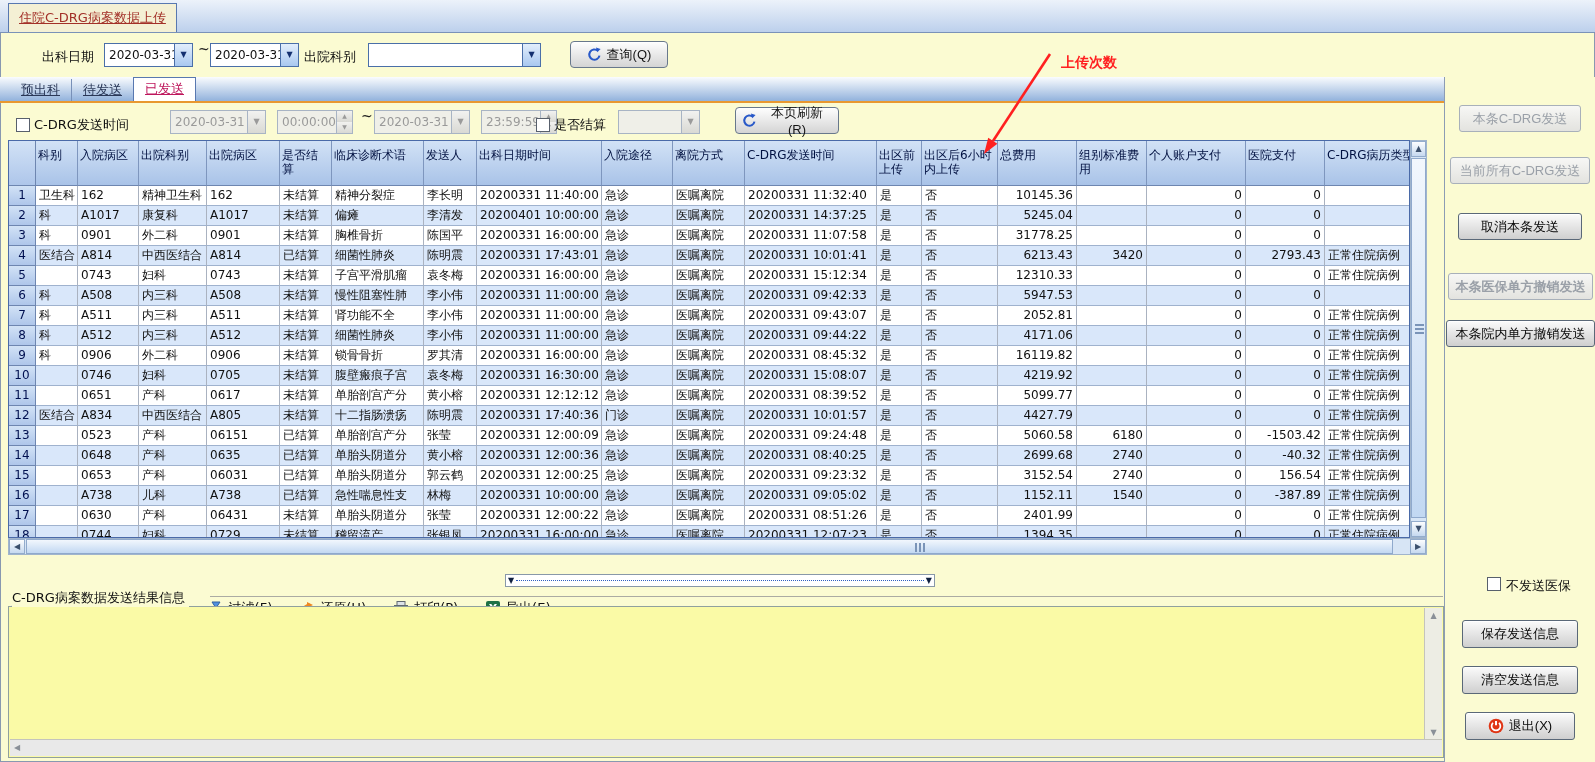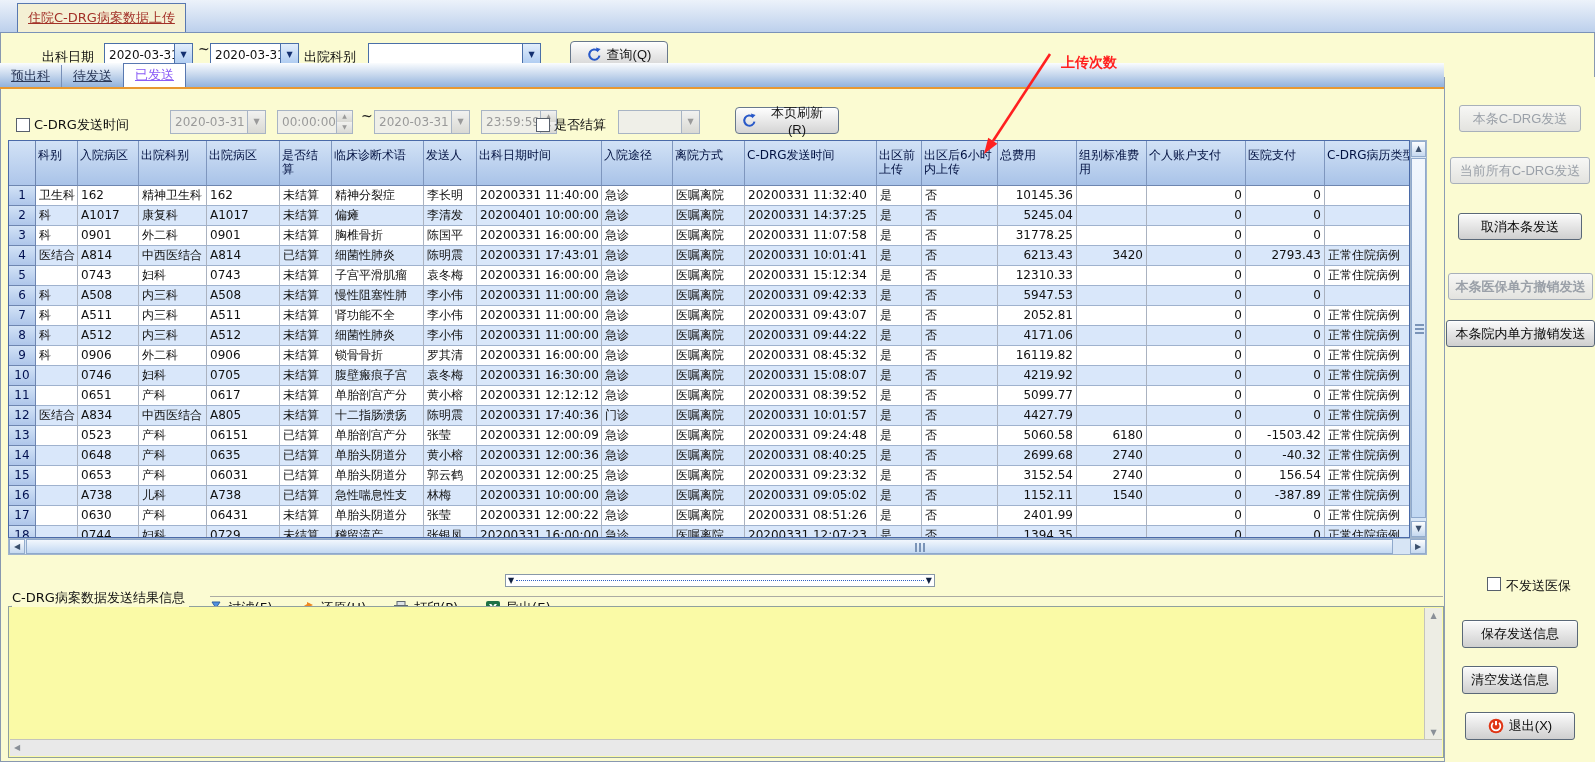--- a/index.html
+++ b/index.html
@@ -5,21 +5,21 @@
   html,body{margin:0;padding:0;}
   body{
     width:1595px;height:762px;position:relative;overflow:hidden;
     background:#FBFBD2;
     font-family:"DejaVu Sans","Liberation Sans",sans-serif;font-size:12px;color:#101010;
     box-shadow:inset 0 0 0 1px #8898B0;
   }
   
   .titlebar{position:absolute;left:0;top:0;width:1595px;height:32px;
     background:linear-gradient(#ECF2FA,#BCD0EC);border-bottom:1px solid #7A92B8;}
-  .top-tab{position:absolute;left:17px;top:3px;height:29px;padding:0 10px;
+  .top-tab{position:absolute;left:8px;top:3px;height:29px;padding:0 10px;
     background:#F4F0D4;border:1px solid #5878B0;border-bottom:none;
     display:flex;align-items:center;box-sizing:border-box;}
   .top-tab span{color:#A23028;text-decoration:underline;font-size:13px;}
   
   .filter-row{position:absolute;left:0;top:33px;width:1595px;height:44px;}
   .flabel{position:absolute;top:15px;font-size:13px;}
   .combo{position:absolute;top:10px;height:24px;background:#fff;border:1px solid #4A6FA8;
     box-sizing:border-box;display:flex;align-items:stretch;}
   .combo .ctext{flex:1;padding:0 4px;line-height:22px;font-size:12px;white-space:nowrap;overflow:hidden;}
   .combo .cbtn{width:17px;background:linear-gradient(#E2EEFC,#A9C8F0);border-left:1px solid #4A6FA8;
@@ -29,27 +29,27 @@
   .combo.dis .cbtn{background:linear-gradient(#F2F2F0,#D9D9D4);border-left:1px solid #A8B4C4;color:#9A9A9A;}
   .spin{display:flex;flex-direction:column;width:15px;border-left:1px solid #A8B4C4;}
   .spin i{flex:1;font-style:normal;font-size:6px;line-height:10px;text-align:center;color:#9A9A9A;
     background:linear-gradient(#F2F2F0,#D9D9D4);}
   .tilde{position:absolute;top:8px;font-size:14px;color:#202020;}
   .push{border:1px solid #68788C;border-radius:4px;background:linear-gradient(#FEFEFE,#D4D4D4);
     display:flex;align-items:center;justify-content:center;gap:5px;font-size:13px;color:#141414;
     box-shadow:inset 0 1px 0 #fff;box-sizing:border-box;}
   .btn-query{position:absolute;left:570px;top:8px;width:98px;height:27px;}
   
-  .tabstrip{position:absolute;left:0;top:63px;width:1444px;height:24px;
+  .tabstrip{position:absolute;left:0;top:77px;width:1444px;height:24px;
     background:linear-gradient(#FAFCFE,#92B2DC);border-bottom:2px solid #E89830;
-    display:flex;align-items:flex-end;padding-left:0;box-sizing:content-box;}
+    display:flex;align-items:flex-end;padding-left:10px;box-sizing:content-box;}
   .tab{height:22px;line-height:21px;padding:0 11px;color:#2A3858;text-decoration:underline;
     font-size:13px;border-left:1px solid #7890B8;}
   .tab:first-child{border-left:none;}
-  .tab.active{background:#FFFFFF;border:1px solid #5878B0;border-bottom:none;color:#8b5cf6;height:23px;}
+  .tab.active{background:#FFFFFF;border:1px solid #5878B0;border-bottom:none;color:#be185d;height:23px;}
   
   .subfilter{position:absolute;left:0;top:103px;width:1444px;height:37px;}
   .cb{display:inline-block;width:12px;height:12px;background:#fff;border:1px solid #58606C;}
   .sf-item{position:absolute;top:13px;display:flex;align-items:center;gap:4px;font-size:13px;}
   .subfilter .combo{top:7px;}
   .btn-pagerefresh{position:absolute;left:735px;top:4px;width:104px;height:27px;}
   
   .table-wrap{position:absolute;left:8px;top:140px;width:1420px;height:416px;}
   .grid-viewport{position:absolute;left:0;top:0;width:1402px;height:398px;overflow:hidden;
     border:1px solid #4A6AA8;background:#fff;box-sizing:border-box;}
@@ -738,21 +738,21 @@
 </div>
 
 <div class="right-panel">
   <div class="rp-check">
     <span class="cb"></span>
     <span>不发送医保</span>
   </div>
   <button class="rbtn on" style="left:17px;top:543px;width:116px;height:28px">
     <span>保存发送信息</span>
   </button>
-  <button class="rbtn on" style="left:17px;top:589px;width:96px;height:28px">
+  <button class="rbtn on" style="left:17px;top:589px;width:116px;height:28px">
     <span>清空发送信息</span>
   </button>
   <button class="rbtn on" style="left:20px;top:635px;width:110px;height:28px">
     <svg width="16" height="16" viewBox="0 0 16 16">
       <circle cx="8" cy="8" r="7.3" fill="#E03515"></circle>
       <path d="M8 3v4.2" stroke="#fff" stroke-width="2"></path>
       <path d="M5 4.8a4.4 4.4 0 1 0 6 0" fill="none" stroke="#fff" stroke-width="1.7"></path>
     </svg>
     <span>退出(X)</span>
   </button>

